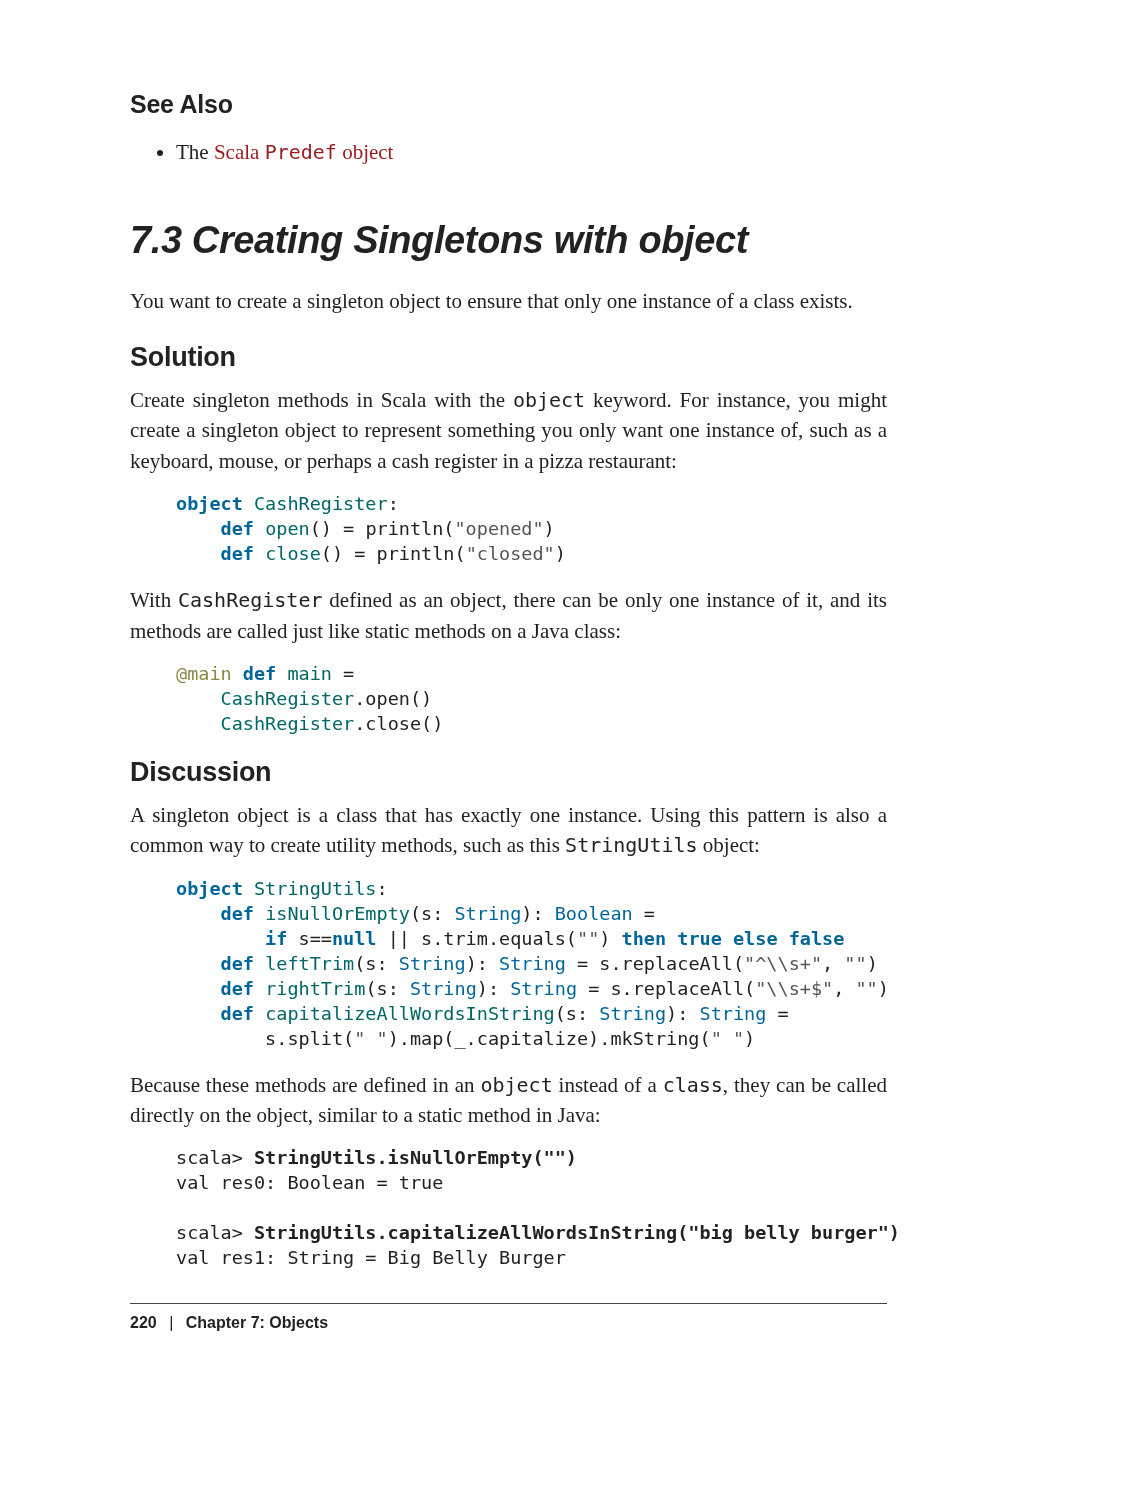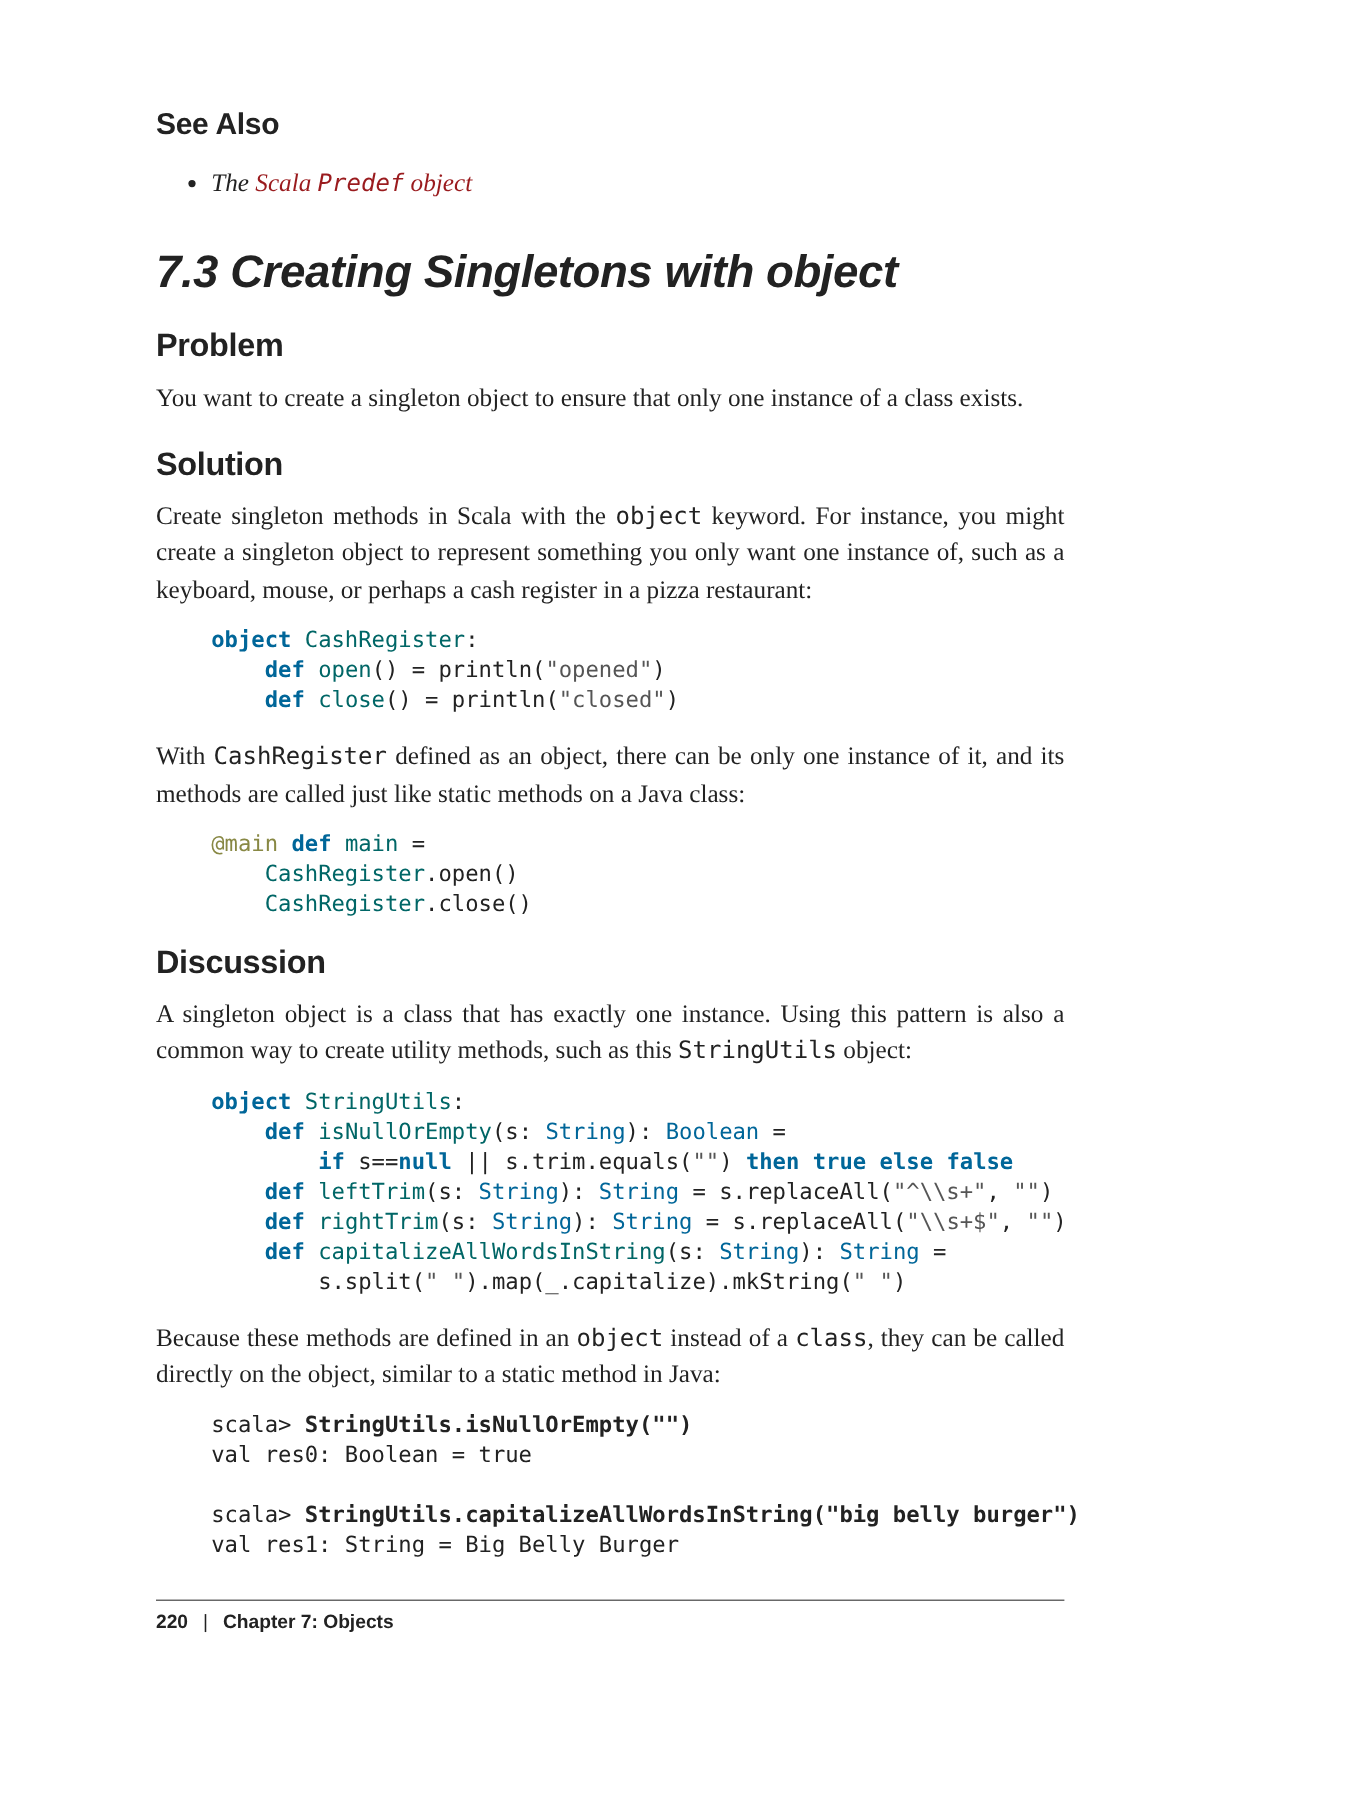--- a/index.html
+++ b/index.html
@@ -20,24 +20,23 @@
   .sans-heavy {
     font-family: "Myriad Pro", "Helvetica Neue", Arial, sans-serif;
     font-weight: 800;
     letter-spacing: -0.01em;
   }
   h2.see-also {
     font-size: 25px;
     margin: 0 0 18px 0;
   }
   ul.bullets {
-    margin: 0 0 37px 0;
+    margin: 0 0 50px 0;
     padding-left: 46px;
     font-size: 21px;
-    font-style: italic;
   }
   ul.bullets li { line-height: 1.5; text-align: left; }
   .link { color: #9a1b1e; }
   .link .mono { color: #9a1b1e; }
   h1.section {
     font-size: 38px;
     margin: 0 0 24px 0;
     font-style: italic;
   }
   h2.subsection {
@@ -88,21 +87,20 @@
 
   <h2 class="see-also sans-heavy">See Also</h2>
   <ul class="bullets">
     <li>
       <span>The </span><span class="link"><span>Scala </span><span class="mono">Predef</span><span> object</span></span>
     </li>
   </ul>
 
   <h1 class="section sans-heavy">7.3 Creating Singletons with object</h1>
 
-  <h2 class="subsection sans-heavy">Problem</h2>
   <p class="body">You want to create a singleton object to ensure that only one instance of a class exists.</p>
 
   <h2 class="subsection sans-heavy" style="margin-top:26px">Solution</h2>
   <p class="body">
     <span>Create singleton methods in Scala with the </span><span class="mono">object</span><span> keyword. For instance, you might create a singleton object to represent something you only want one instance of, such as a keyboard, mouse, or perhaps a cash register in a pizza restaurant:</span>
   </p>
 
   <pre class="code"><span class="kw">object</span> <span class="nm">CashRegister</span><span>:</span>
     <span class="kw">def</span> <span class="nm">open</span><span>() = println(</span><span class="str">"opened"</span><span>)</span>
     <span class="kw">def</span> <span class="nm">close</span><span>() = println(</span><span class="str">"closed"</span><span>)</span></pre>

